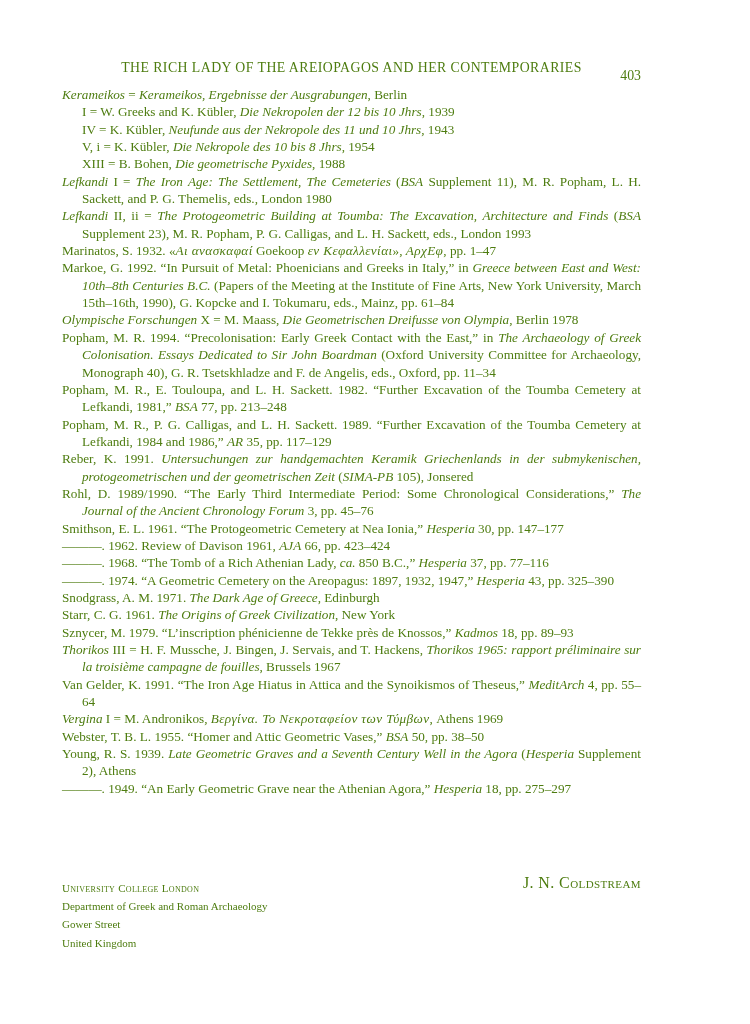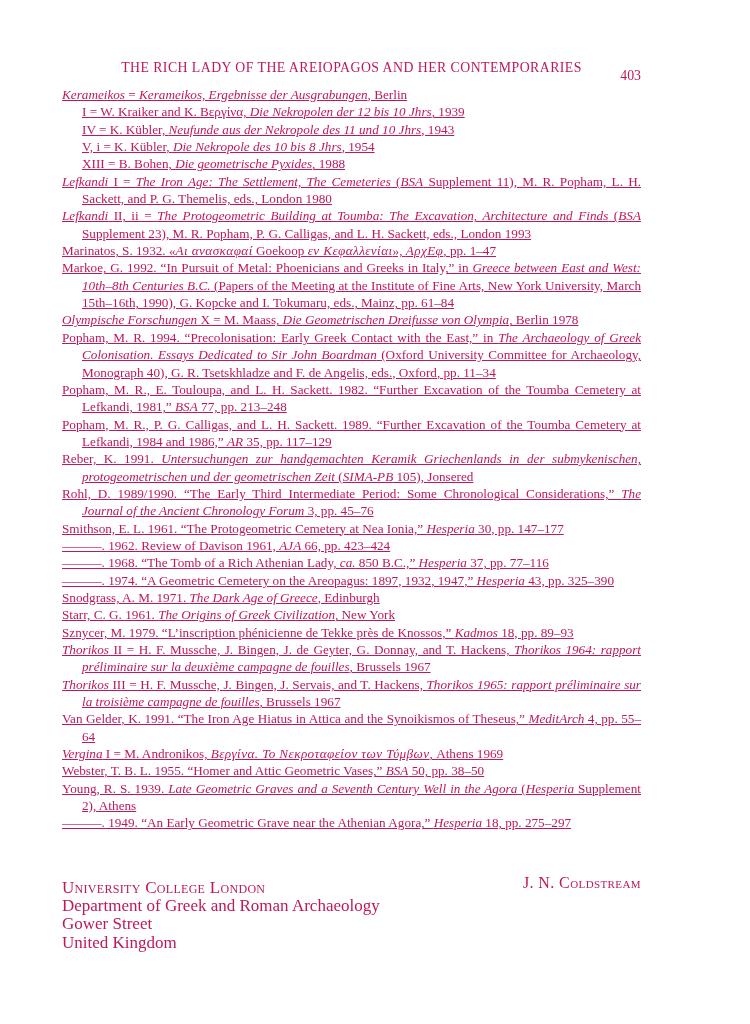--- a/index.html
+++ b/index.html
@@ -2,21 +2,21 @@
 <html><head>
 <meta charset="utf-8">
 <style>
   html, body { margin: 0; padding: 0; background: #ffffff; }
   .page {
     position: relative;
     width: 698px;
     height: 1024px;
     background: #ffffff;
     font-family: "Liberation Serif", "DejaVu Serif", serif;
-    color: #be185d;
+    color: #4d7c0f;
     overflow: hidden;
   }
   .header {
     position: absolute;
     top: 60px;
     left: 62px;
     right: 57px;
     height: 18px;
   }
   .header .title {
@@ -33,21 +33,20 @@
     margin-top: 8px;
   }
   .bib {
     position: absolute;
     top: 86px;
     left: 62px;
     right: 57px;
     font-size: 13.2px;
     line-height: 17.35px;
     text-align: justify;
-    text-decoration: underline;
   }
   .entry {
     padding-left: 20px;
     text-indent: -20px;
   }
   .entry.sub {
     padding-left: 40px;
     text-indent: -20px;
   }
   .entry i { font-style: italic; }
@@ -61,63 +60,62 @@
     font-size: 16px;
     font-variant: small-caps;
     letter-spacing: 0.4px;
     margin-top: 19px;
   }
   .address {
     position: absolute;
     top: 879px;
     left: 62px;
     right: 57px;
-    font-size: 17px;
+    font-size: 11px;
     line-height: 18.2px;
     text-align: left;
   }
   .address .line.sc {
     font-variant: small-caps;
     letter-spacing: 0.3px;
   }
 </style>
 </head>
 <body>
 
 <div class="page">
 
   <div class="header">
     <div class="title">THE RICH LADY OF THE AREIOPAGOS AND HER CONTEMPORARIES</div>
     <div class="pagenum">403</div>
   </div>
 
   <div class="bib">
       <div class="entry"><i>Kerameikos</i><span> = </span><i>Kerameikos, Ergebnisse der Ausgrabungen</i><span>, Berlin</span></div>
-      <div class="entry sub"><span>I = W. Kraiker and K. Βεργίνα, </span><i>Die Nekropolen der 12 bis 10 Jhrs</i><span>, 1939</span></div>
+      <div class="entry sub"><span>I = W. Greeks and K. Kübler, </span><i>Die Nekropolen der 12 bis 10 Jhrs</i><span>, 1939</span></div>
       <div class="entry sub"><span>IV = K. Kübler, </span><i>Neufunde aus der Nekropole des 11 und 10 Jhrs</i><span>, 1943</span></div>
       <div class="entry sub"><span>V, i = K. Kübler, </span><i>Die Nekropole des 10 bis 8 Jhrs</i><span>, 1954</span></div>
       <div class="entry sub"><span>XIII = B. Bohen, </span><i>Die geometrische Pyxides</i><span>, 1988</span></div>
       <div class="entry"><i>Lefkandi</i><span> I = </span><i>The Iron Age: The Settlement, The Cemeteries</i><span> (</span><i>BSA</i><span> Supplement 11), M. R. Popham, L. H. Sackett, and P. G. Themelis, eds., London 1980</span></div>
       <div class="entry"><i>Lefkandi</i><span> II, ii = </span><i>The Protogeometric Building at Toumba: The Excavation, Architecture and Finds</i><span> (</span><i>BSA</i><span> Supplement 23), M. R. Popham, P. G. Calligas, and L. H. Sackett, eds., London 1993</span></div>
       <div class="entry"><span>Marinatos, S. 1932. «</span><i class="greek">Αι ανασκαφαί</i><span> Goekoop </span><i class="greek">εν Κεφαλλενίαι</i><span>», </span><i class="greek">ΑρχΕφ</i><span>, pp. 1–47</span></div>
       <div class="entry"><span>Markoe, G. 1992. “In Pursuit of Metal: Phoenicians and Greeks in Italy,” in </span><i>Greece between East and West: 10th–8th Centuries B.C.</i><span> (Papers of the Meeting at the Institute of Fine Arts, New York University, March 15th–16th, 1990), G. Kopcke and I. Tokumaru, eds., Mainz, pp. 61–84</span></div>
       <div class="entry"><i>Olympische Forschungen</i><span> X = M. Maass, </span><i>Die Geometrischen Dreifusse von Olympia</i><span>, Berlin 1978</span></div>
       <div class="entry"><span>Popham, M. R. 1994. “Precolonisation: Early Greek Contact with the East,” in </span><i>The Archaeology of Greek Colonisation. Essays Dedicated to Sir John Boardman</i><span> (Oxford University Committee for Archaeology, Monograph 40), G. R. Tsetskhladze and F. de Angelis, eds., Oxford, pp. 11–34</span></div>
       <div class="entry"><span>Popham, M. R., E. Touloupa, and L. H. Sackett. 1982. “Further Excavation of the Toumba Cemetery at Lefkandi, 1981,” </span><i>BSA</i><span> 77, pp. 213–248</span></div>
       <div class="entry"><span>Popham, M. R., P. G. Calligas, and L. H. Sackett. 1989. “Further Excavation of the Toumba Cemetery at Lefkandi, 1984 and 1986,” </span><i>AR</i><span> 35, pp. 117–129</span></div>
       <div class="entry"><span>Reber, K. 1991. </span><i>Untersuchungen zur handgemachten Keramik Griechenlands in der submykenischen, protogeometrischen und der geometrischen Zeit</i><span> (</span><i>SIMA-PB</i><span> 105), Jonsered</span></div>
       <div class="entry"><span>Rohl, D. 1989/1990. “The Early Third Intermediate Period: Some Chronological Considerations,” </span><i>The Journal of the Ancient Chronology Forum</i><span> 3, pp. 45–76</span></div>
       <div class="entry"><span>Smithson, E. L. 1961. “The Protogeometric Cemetery at Nea Ionia,” </span><i>Hesperia</i><span> 30, pp. 147–177</span></div>
       <div class="entry"><span>———. 1962. Review of Davison 1961, </span><i>AJA</i><span> 66, pp. 423–424</span></div>
       <div class="entry"><span>———. 1968. “The Tomb of a Rich Athenian Lady, </span><i>ca.</i><span> 850 B.C.,” </span><i>Hesperia</i><span> 37, pp. 77–116</span></div>
       <div class="entry"><span>———. 1974. “A Geometric Cemetery on the Areopagus: 1897, 1932, 1947,” </span><i>Hesperia</i><span> 43, pp. 325–390</span></div>
       <div class="entry"><span>Snodgrass, A. M. 1971. </span><i>The Dark Age of Greece</i><span>, Edinburgh</span></div>
       <div class="entry"><span>Starr, C. G. 1961. </span><i>The Origins of Greek Civilization</i><span>, New York</span></div>
       <div class="entry"><span>Sznycer, M. 1979. “L’inscription phénicienne de Tekke près de Knossos,” </span><i>Kadmos</i><span> 18, pp. 89–93</span></div>
-      <div class="entry"><i>Thorikos</i><span> II = H. F. Mussche, J. Bingen, J. de Geyter, G. Donnay, and T. Hackens, </span><i>Thorikos 1964: rapport préliminaire sur la deuxième campagne de fouilles</i><span>, Brussels 1967</span></div>
       <div class="entry"><i>Thorikos</i><span> III = H. F. Mussche, J. Bingen, J. Servais, and T. Hackens, </span><i>Thorikos 1965: rapport préliminaire sur la troisième campagne de fouilles</i><span>, Brussels 1967</span></div>
       <div class="entry"><span>Van Gelder, K. 1991. “The Iron Age Hiatus in Attica and the Synoikismos of Theseus,” </span><i>MeditArch</i><span> 4, pp. 55–64</span></div>
       <div class="entry"><i>Vergina</i><span> I = M. Andronikos, </span><i class="greek">Βεργίνα. Το Νεκροταφείον των Τύμβων</i><span>, Athens 1969</span></div>
       <div class="entry"><span>Webster, T. B. L. 1955. “Homer and Attic Geometric Vases,” </span><i>BSA</i><span> 50, pp. 38–50</span></div>
       <div class="entry"><span>Young, R. S. 1939. </span><i>Late Geometric Graves and a Seventh Century Well in the Agora</i><span> (</span><i>Hesperia</i><span> Supplement 2), Athens</span></div>
       <div class="entry"><span>———. 1949. “An Early Geometric Grave near the Athenian Agora,” </span><i>Hesperia</i><span> 18, pp. 275–297</span></div>
     </div>
 
   <div class="sig">J. N. Coldstream</div>
 

